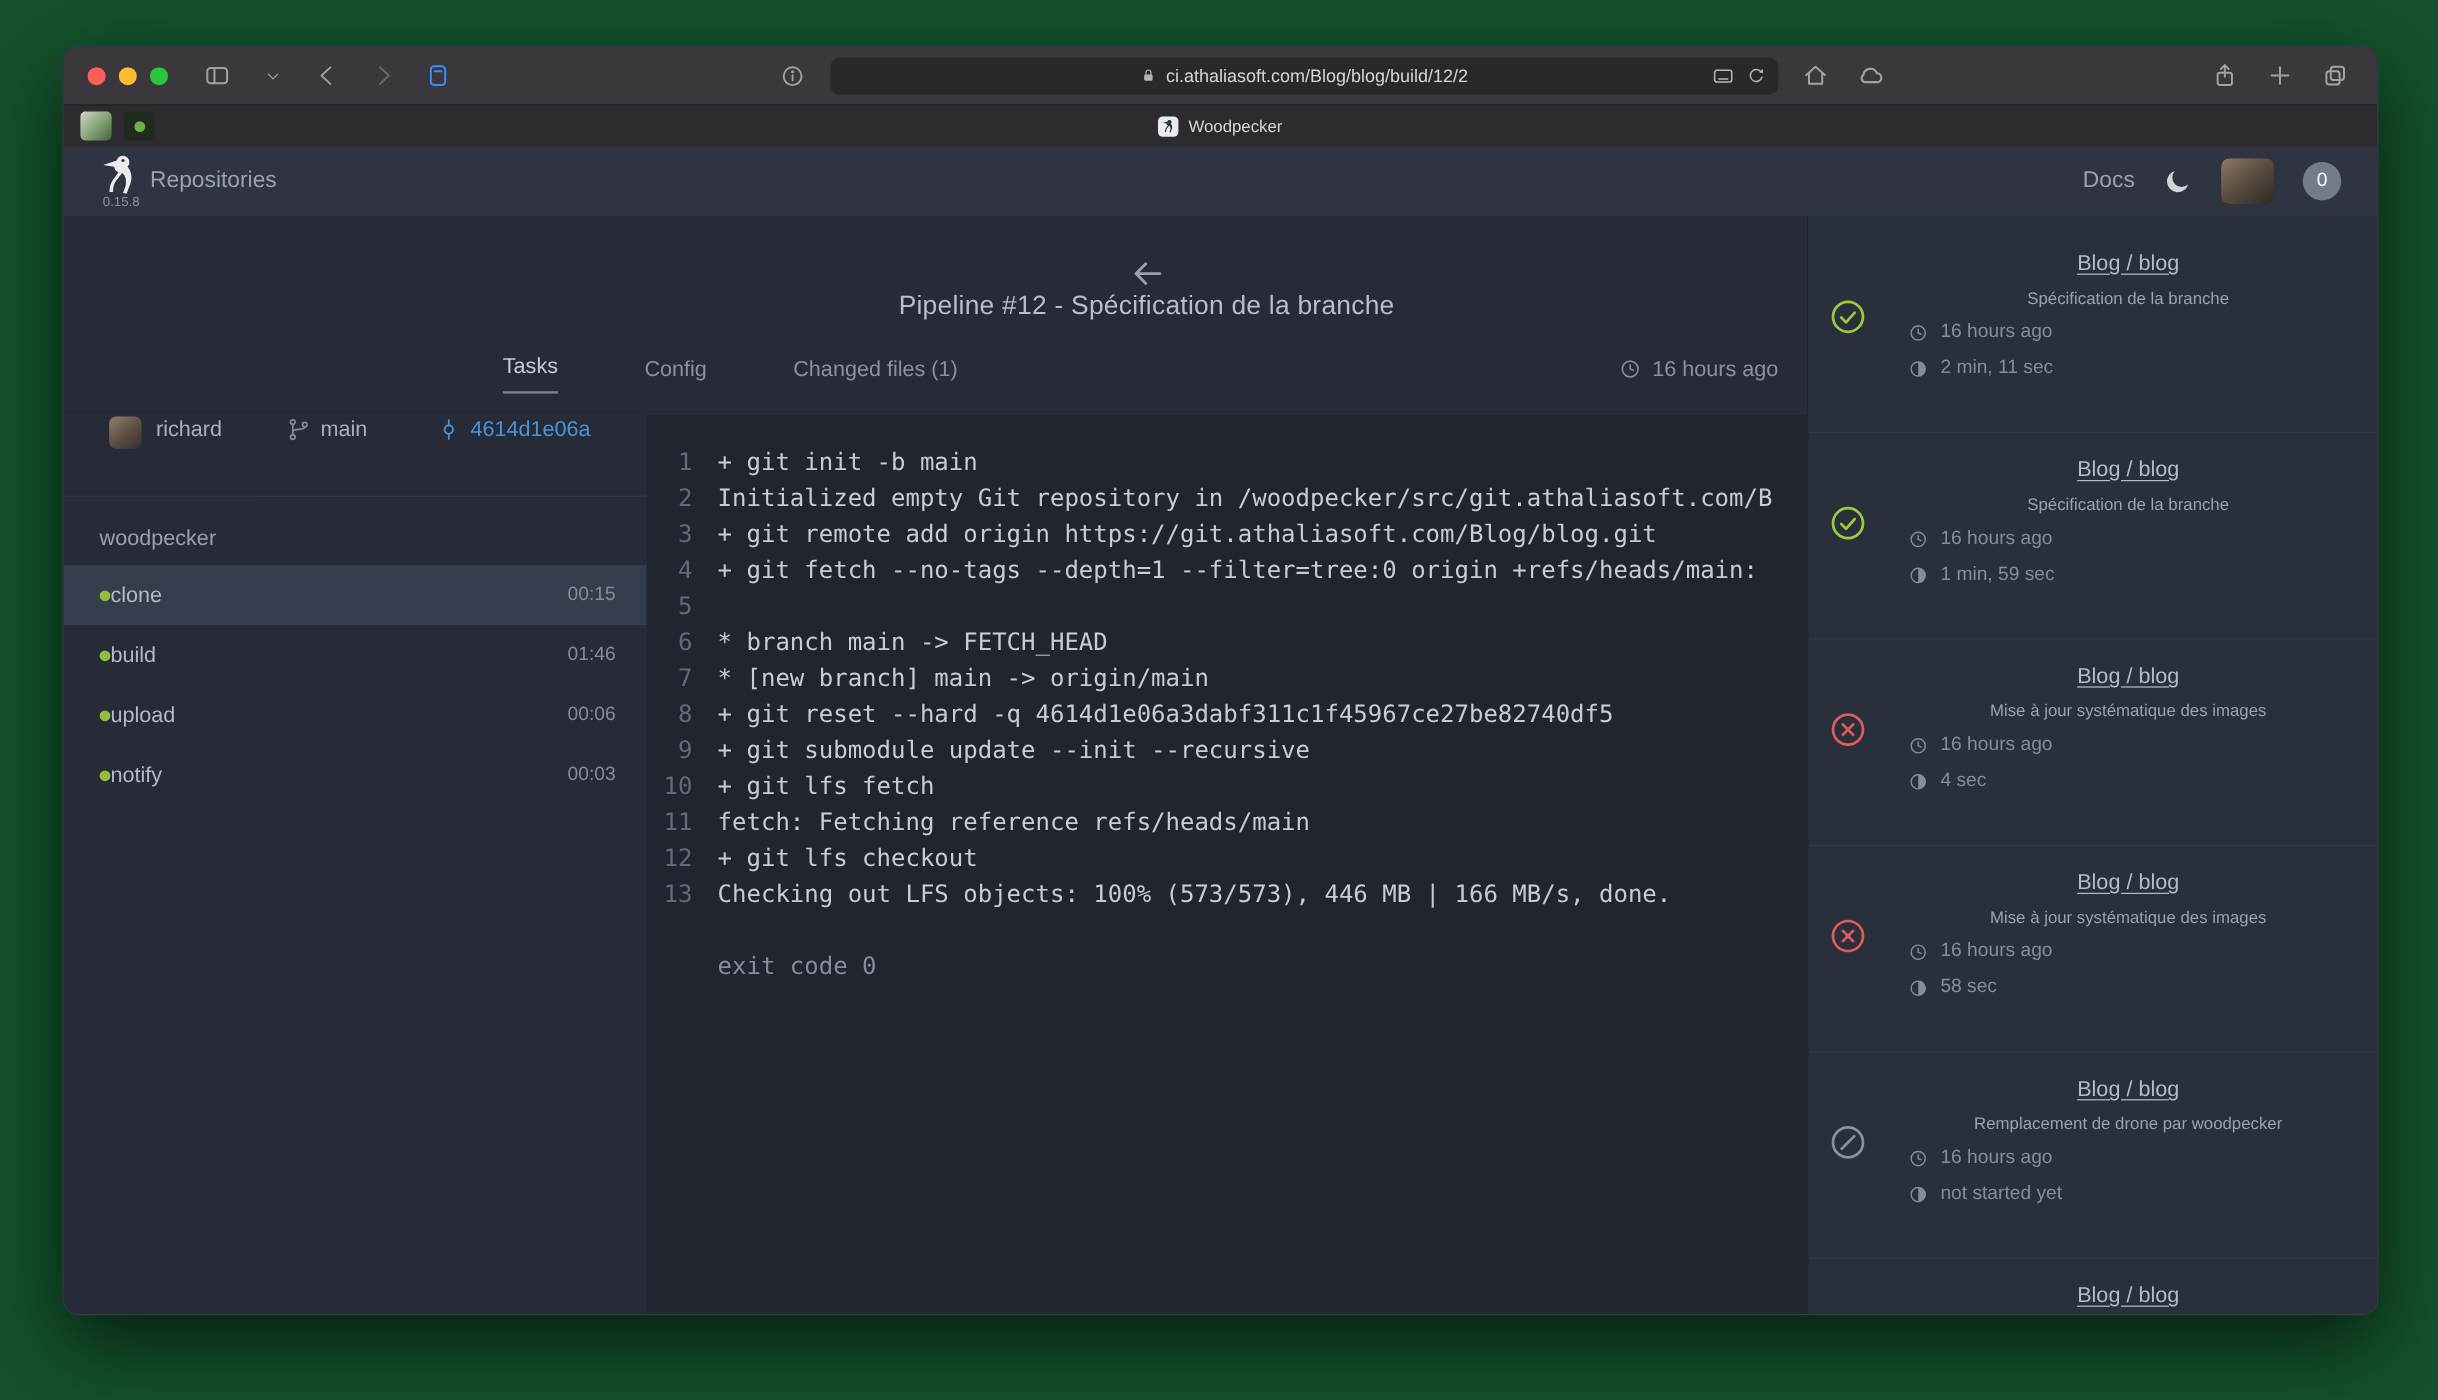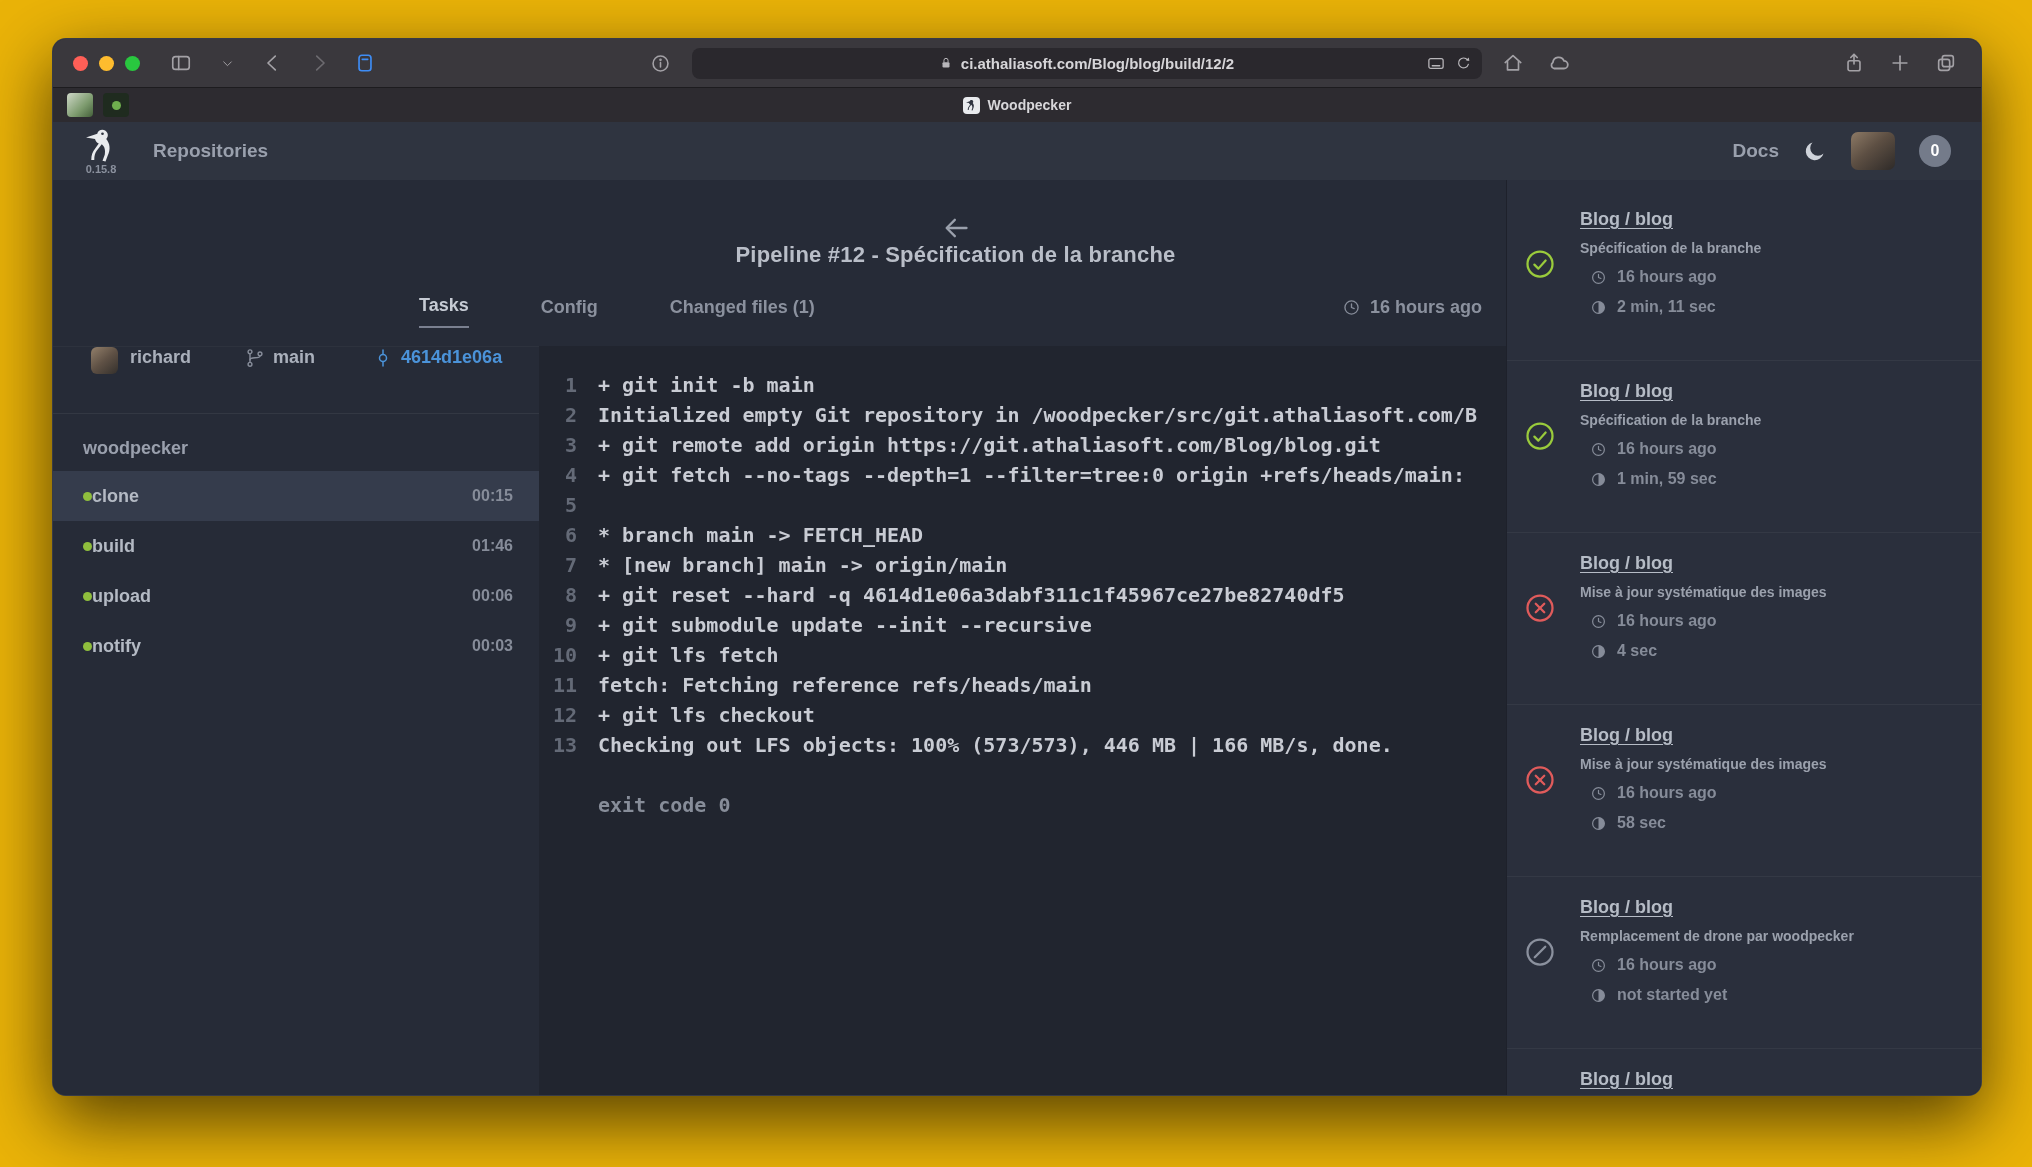--- a/index.html
+++ b/index.html
@@ -1,17 +1,17 @@
 <!DOCTYPE html>
 <html><head>
 <meta charset="utf-8">
 <style>
   html,body{margin:0;padding:0;background:#000;}
-  #screen{position:relative;width:2032px;height:1167px;background:#eab308;overflow:hidden;
-          font-family:"Liberation Sans","DejaVu Sans",sans-serif;font-weight:bold;-webkit-font-smoothing:antialiased;}
+  #screen{position:relative;width:2032px;height:1167px;background:#14532d;overflow:hidden;
+          font-family:"Liberation Sans","DejaVu Sans",sans-serif;-webkit-font-smoothing:antialiased;}
   .window{position:absolute;left:52px;top:38px;width:1928px;height:1056px;border-radius:14px;
           overflow:hidden;display:flex;flex-direction:column;background:#262b37;
           border:1px solid rgba(255,255,255,.08);box-shadow:0 24px 70px rgba(0,0,0,.65);}
   
   .toolbar{height:48px;flex:0 0 auto;background:#3a383d;display:flex;align-items:center;
            padding:0 20px;gap:16px;}
   .lights{display:flex;gap:11px;margin-right:10px;}
   .light{width:15px;height:15px;border-radius:50%;}
   .l-close{background:#ff5f57}.l-min{background:#febc2e}.l-zoom{background:#29c73f}
   .tbtn{display:flex;align-items:center;justify-content:center;width:30px;height:30px;border-radius:6px;}
@@ -32,21 +32,21 @@
   .fav2 i{width:9px;height:9px;border-radius:50%;background:#6fae4e;display:block;}
   .center-tab{margin:0 auto;display:flex;align-items:center;gap:8px;color:#d8d7da;font-size:14px;}
   .center-tab .fav-wood{width:17px;height:17px;border-radius:4px;background:#e9ebee;display:flex;
                         align-items:center;justify-content:center;}
   
   .app{flex:1;display:flex;flex-direction:column;min-height:0;background:#262b37;}
   .app-header{height:58px;flex:0 0 auto;background:#2f3440;display:flex;align-items:center;
               padding:0 30px;}
   .logo-block{display:flex;flex-direction:column;align-items:center;line-height:1;}
   .version{font-size:11px;color:#8b919e;margin-top:1px;}
-  .nav-link{color:#9aa0ad;font-size:19px;margin-left:34px;cursor:default;}
+  .nav-link{color:#9aa0ad;font-size:19px;margin-left:6px;cursor:default;}
   .hdr-right{margin-left:auto;display:flex;align-items:center;gap:24px;}
   .avatar-lg{width:44px;height:38px;border-radius:7px;
              background:linear-gradient(140deg,#8d7a66 0%,#5d4f43 45%,#2e2a28 100%);}
   .badge{width:32px;height:32px;border-radius:50%;background:#747b8a;color:#fff;display:flex;
          align-items:center;justify-content:center;font-size:16px;}
   .app-body{flex:1;display:flex;min-height:0;}
   .main-col{flex:1;display:flex;flex-direction:column;min-width:0;}
   
   .title-block{height:166px;flex:0 0 auto;position:relative;}
   .title-row{display:flex;align-items:center;padding:34px 0 0 352px;flex-direction:column;}
@@ -83,21 +83,21 @@
   .log-no{width:38px;text-align:right;color:#646a77;flex:0 0 auto;margin-right:21px;}
   .log-text{white-space:pre;overflow:hidden;}
   .exit-code{margin-top:30px;padding-left:59px;color:#878d99;}
   
   .sidebar{width:474px;flex:0 0 auto;background:#2a2f3c;border-left:1px solid rgba(0,0,0,.28);
            overflow:hidden;padding-top:9px;}
   .card{position:relative;height:171px;border-bottom:1px solid rgba(255,255,255,.05);cursor:default;}
   .card-status{position:absolute;left:18px;top:60px;width:30px;height:30px;}
   .card-status svg{fill:none;stroke-width:1.8;stroke-linecap:round;stroke-linejoin:round;}
   .st-success svg{stroke:#9acb3c;} .st-failure svg{stroke:#e05b5b;} .st-pending svg{stroke:#8b919e;}
-  .card-content{padding:20px 14px 0 73px;}
+  .card-content{padding:20px 14px 0 73px;text-align:center;}
   .card-repo{display:inline-block;color:#b6bcc6;font-size:18px;text-decoration:underline;
              text-underline-offset:3px;}
   .card-msg{margin-top:10px;color:#9ba1ad;font-size:14px;white-space:nowrap;overflow:hidden;}
   .card-meta{margin-top:12px;margin-left:10px;display:flex;align-items:center;gap:10px;
              color:#868c99;font-size:16px;}
   .card-meta svg,.tabs-time svg{flex:0 0 auto;}
   .mut{stroke:#868c99;fill:none;stroke-width:1.7;stroke-linecap:round;stroke-linejoin:round;}
 </style>
 </head>
 <body>

